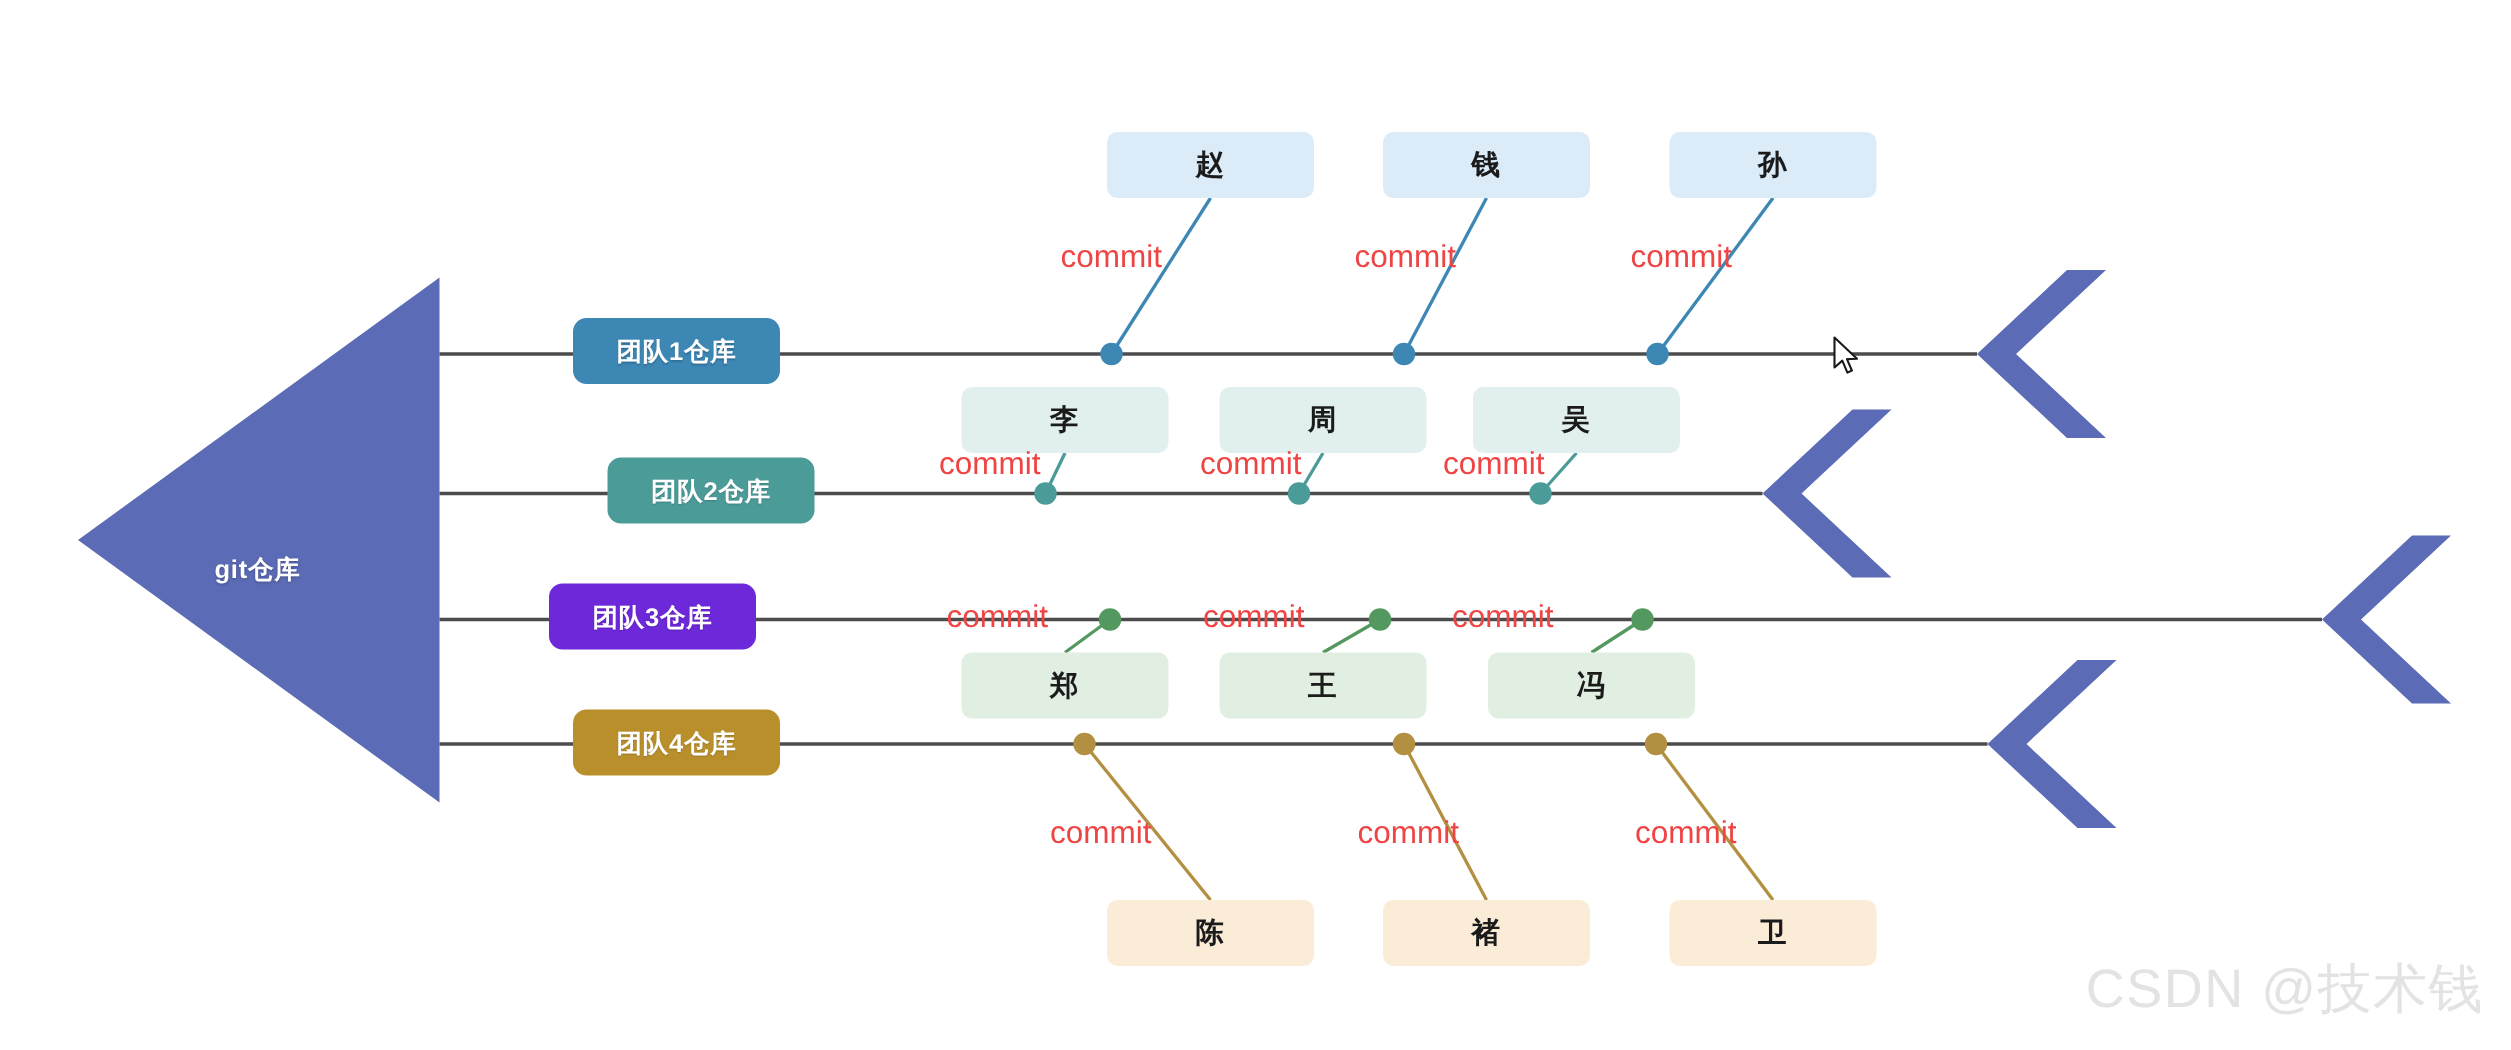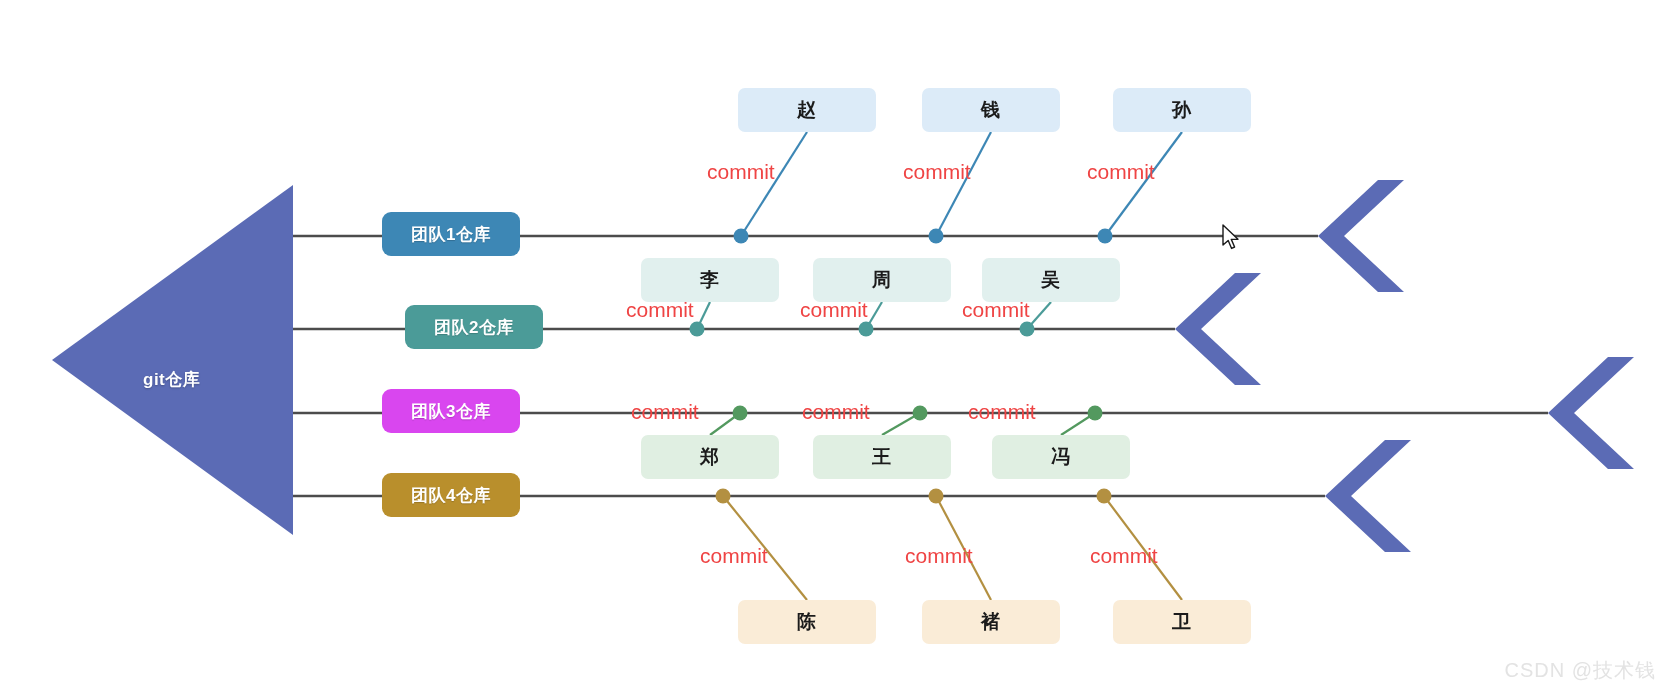--- a/index.html
+++ b/index.html
@@ -63,21 +63,21 @@
     font-size: 17px;
     font-weight: bold;
     letter-spacing: 0.5px;
     white-space: nowrap;
     text-shadow: 0 1px 2px rgba(0,0,0,0.25);
   }
   .watermark {
     position: absolute;
     right: 18px;
     bottom: 16px;
-    font-size: 20px;
+    font-size: 36px;
     color: #e3e3e3;
     letter-spacing: 1px;
     white-space: nowrap;
     user-select: none;
   }
   .cursor {
     position: absolute;
     width: 20px;
     height: 28px;
     pointer-events: none;
@@ -148,21 +148,21 @@
       </div>
       <div class="commit-label" style="left: 626px; top: 298px;">commit</div>
       <div class="node-box name-box" style="left: 813px; top: 258px; background: rgb(225, 240, 238);">
         <span>周</span>
       </div>
       <div class="commit-label" style="left: 800px; top: 298px;">commit</div>
       <div class="node-box name-box" style="left: 982px; top: 258px; background: rgb(225, 240, 238);">
         <span>吴</span>
       </div>
       <div class="commit-label" style="left: 962px; top: 298px;">commit</div>
-      <div class="node-box repo-box" style="left: 382px; top: 389px; background: #d946ef; text-align: right;">
+      <div class="node-box repo-box" style="left: 366px; top: 389px; background: #6d28d9; text-align: right;">
         <span>团队3仓库</span>
       </div>
       <div class="node-box name-box" style="left: 641px; top: 435px; background: rgb(224, 239, 226);">
         <span>郑</span>
       </div>
       <div class="commit-label" style="left: 631px; top: 400px;">commit</div>
       <div class="node-box name-box" style="left: 813px; top: 435px; background: rgb(224, 239, 226);">
         <span>王</span>
       </div>
       <div class="commit-label" style="left: 802px; top: 400px;">commit</div>

